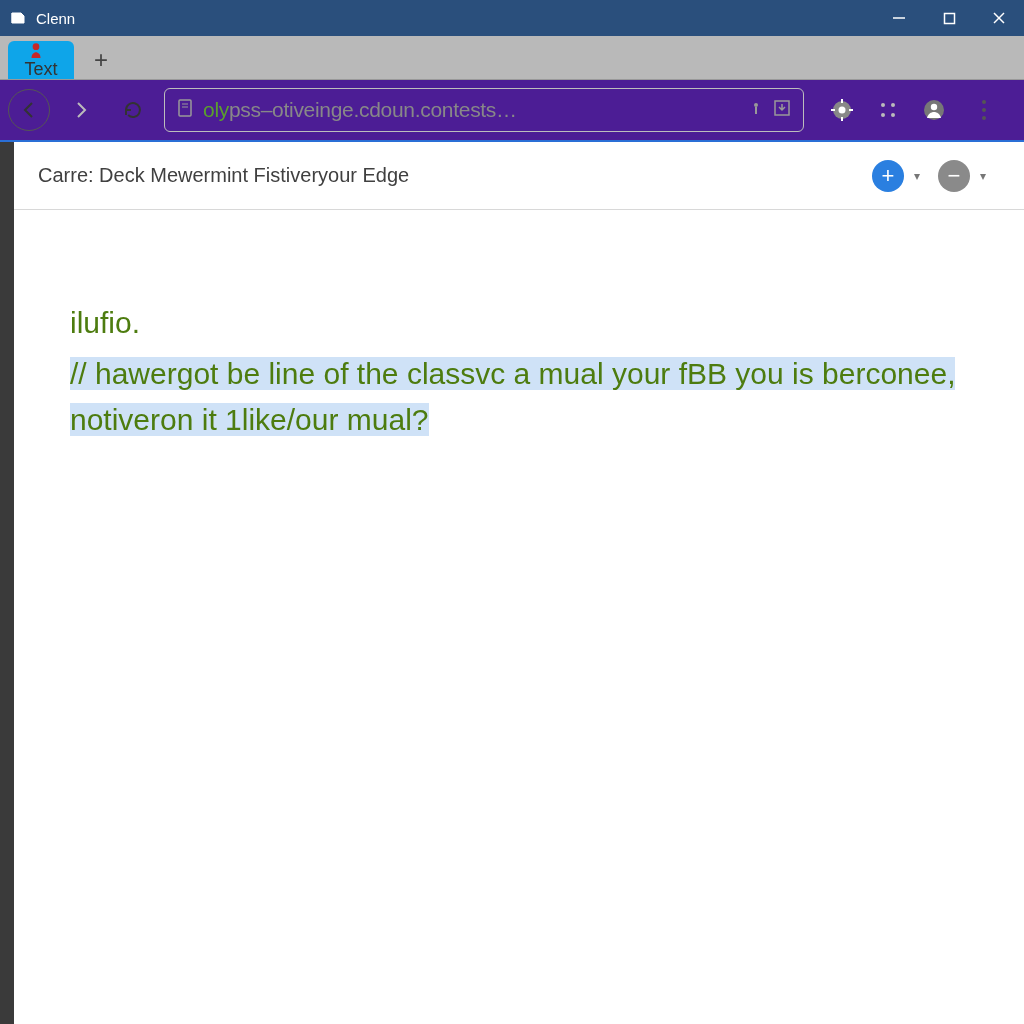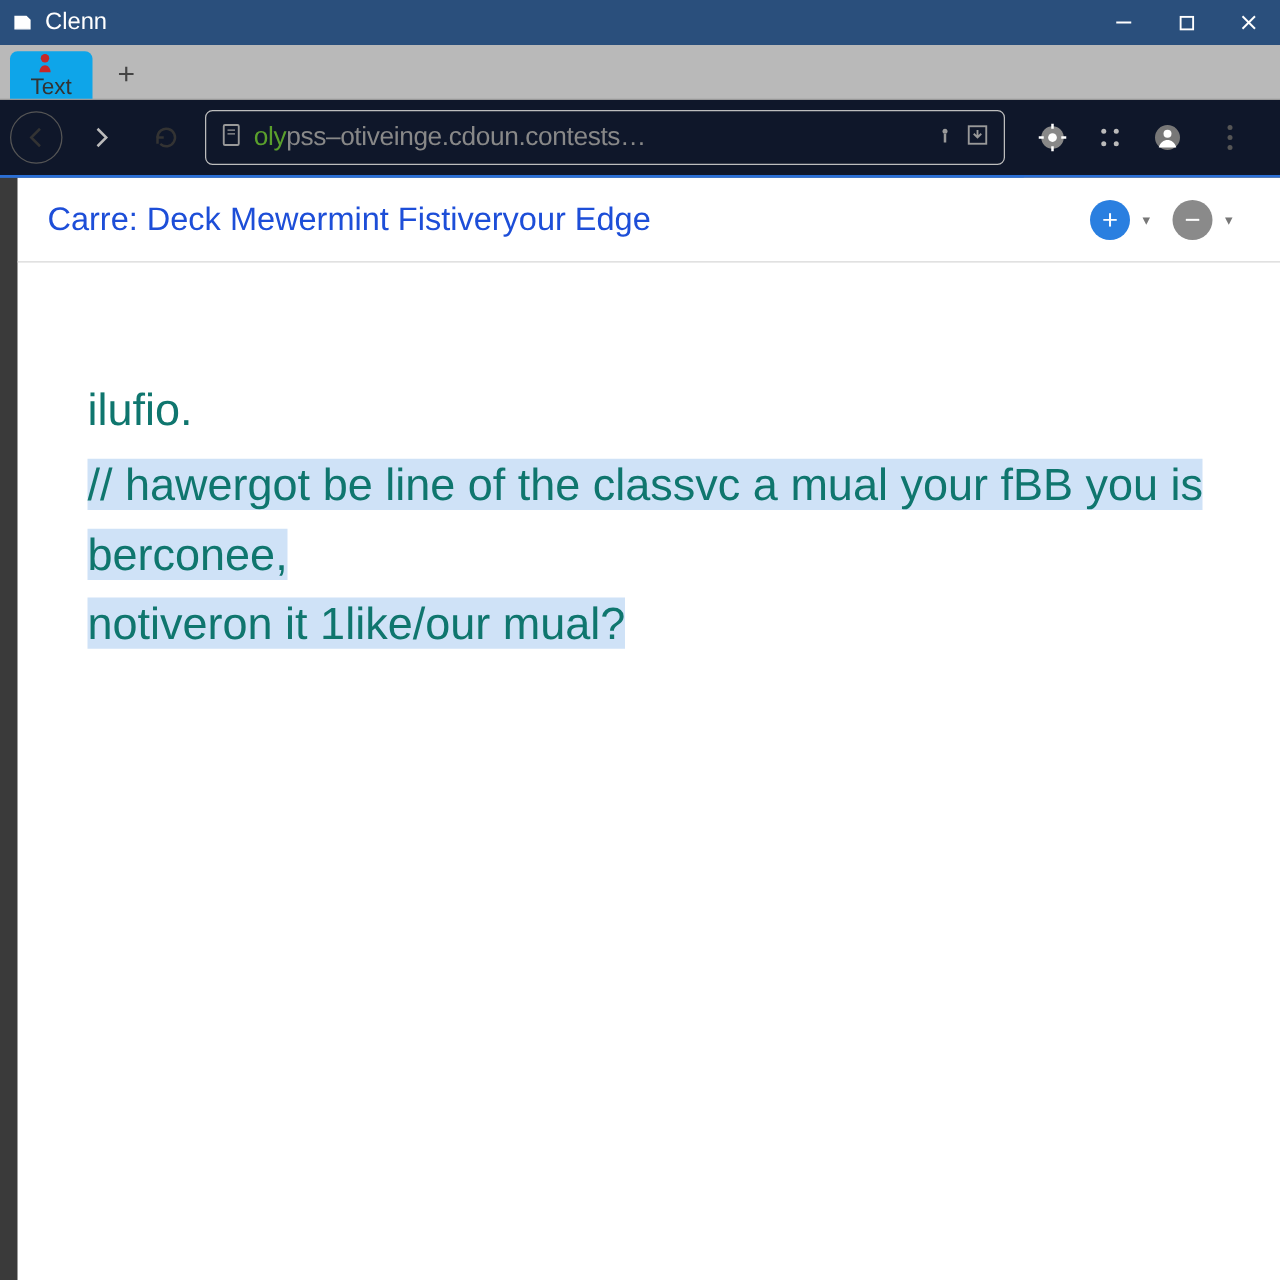--- a/index.html
+++ b/index.html
@@ -5,21 +5,21 @@
   * { box-sizing: border-box; margin: 0; padding: 0; }
   html, body { width: 1024px; height: 1024px; overflow: hidden; font-family: "Segoe UI", Arial, sans-serif; background: #fff; }
 
   
   .titlebar {
     height: 36px;
     background: #2a4f7c;
     display: flex;
     align-items: center;
     color: #fff;
-    font-size: 19px;
+    font-size: 15px;
     padding-left: 10px;
   }
   .titlebar .app-icon {
     width: 16px; height: 16px;
     margin-right: 10px;
     display: inline-flex; align-items: center; justify-content: center;
   }
   .titlebar .title-text { flex: 0 0 auto; }
   .titlebar .spacer { flex: 1; }
   .win-controls { display: flex; height: 100%; }
@@ -54,21 +54,21 @@
   .newtab {
     width: 38px; height: 38px;
     display: flex; align-items: center; justify-content: center;
     font-size: 24px; color: #444;
     margin-left: 6px;
   }
 
   
   .toolbar {
     height: 62px;
-    background: #0f172a;
+    background: #4c1d95;
     border-bottom: 2px solid #2a6fd6;
     display: flex;
     align-items: center;
     padding: 0 8px;
     gap: 10px;
     position: relative;
   }
   .nav-btn {
     width: 42px; height: 42px;
     border-radius: 50%;
@@ -105,34 +105,34 @@
   
   .page-area { display:flex; height: calc(1024px - 36px - 44px - 62px); }
   .left-rail { width: 14px; background:#3a3a3a; }
   .page-header {
     height: 68px;
     display: flex;
     align-items: center;
     padding: 0 28px 0 24px;
     border-bottom: 1px solid #d8d8d8;
   }
-  .page-title { font-size: 26px; color: #1d4ed8; font-weight: 400; }
+  .page-title { font-size: 20px; color: #404040; font-weight: 400; }
   .hdr-actions { margin-left: auto; display: flex; align-items: center; gap: 8px; }
   .round-btn {
     width: 32px; height: 32px; border-radius: 50%;
     display: flex; align-items: center; justify-content: center;
     color: #fff; font-size: 22px; line-height: 1;
   }
   .round-btn.add { background: #2a7fe0; }
   .round-btn.remove { background: #8a8a8a; }
   .drop-caret { color: #777; font-size: 12px; margin-left: 2px; margin-right: 10px; }
 
   
   .content { padding: 90px 48px 0 56px; flex:1; }
-  .line { font-size: 36px; color: #0f766e; line-height: 1.55; }
+  .line { font-size: 30px; color: #4d7c0f; line-height: 1.55; }
   .sel { background: #cfe2f7; }
   .content p { margin-bottom: 4px; }
 
   
   .ms-icon { display:grid; grid-template-columns: 8px 8px; grid-template-rows: 8px 8px; gap:1px; }
   .ms-icon span:nth-child(1){background:#f25022;}
   .ms-icon span:nth-child(2){background:#7fba00;}
   .ms-icon span:nth-child(3){background:#00a4ef;}
   .ms-icon span:nth-child(4){background:#ffb900;}
 

